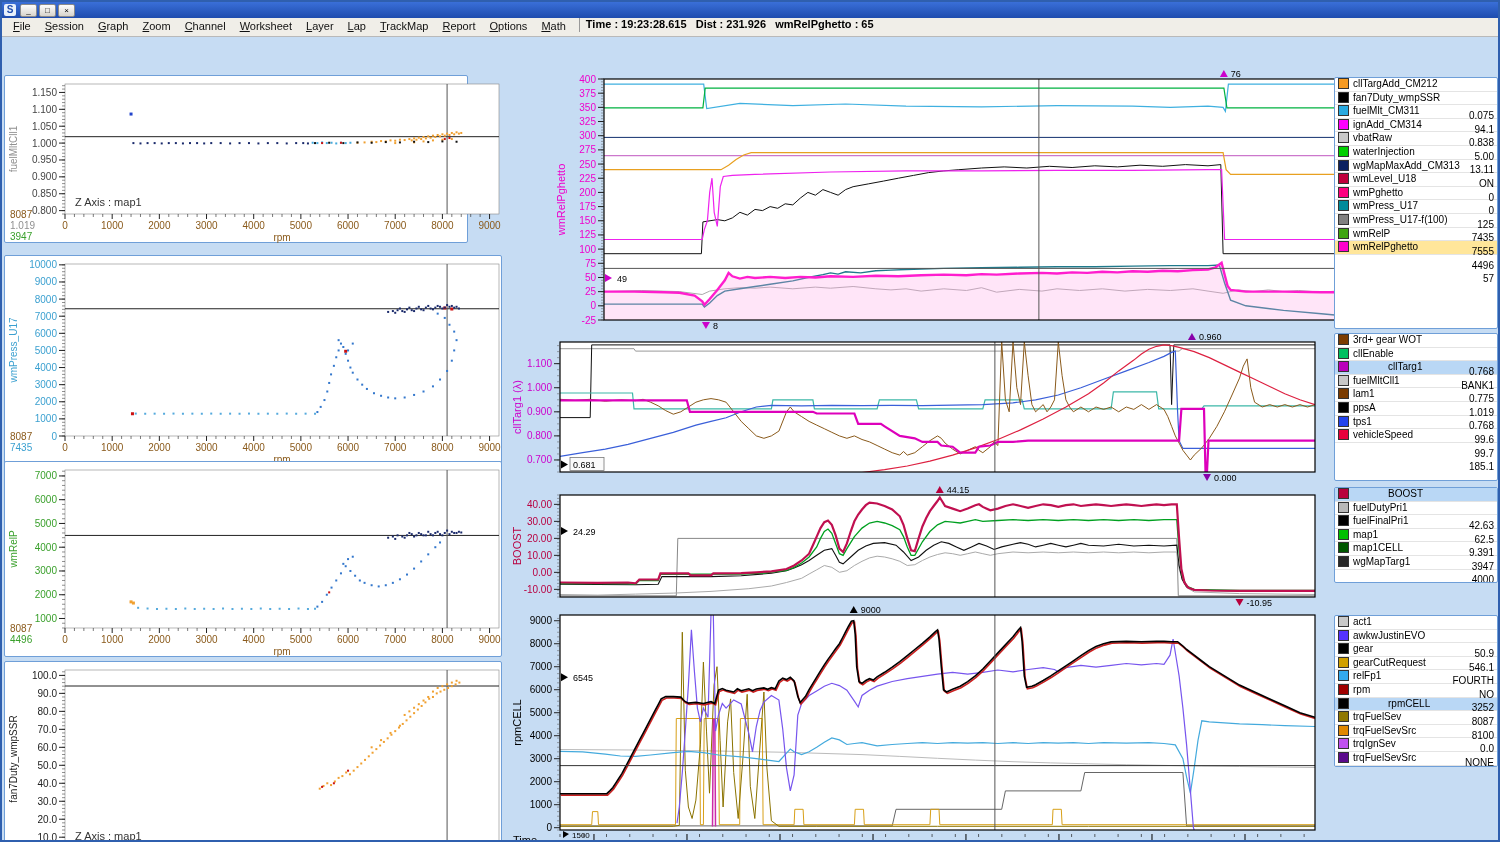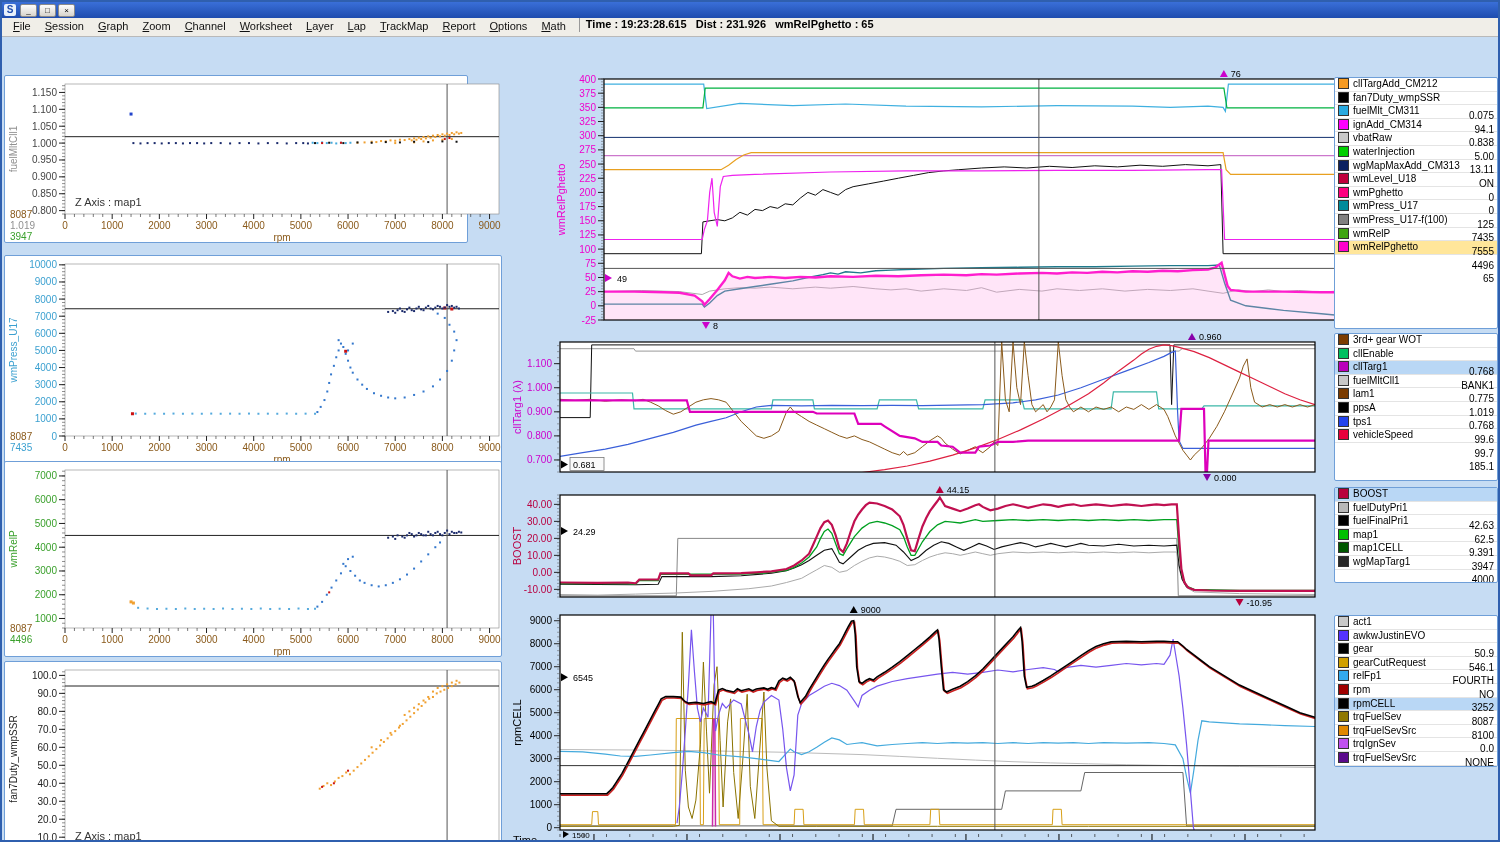--- a/index.html
+++ b/index.html
@@ -17,21 +17,21 @@
   .workspace{position:absolute;left:0;top:35px;width:1496px;height:803px;background:#c6dcf3;}
   .panel{position:absolute;background:#fff;border:1px solid #6f9fd8;border-radius:2px;box-sizing:border-box;}
   .panel svg{position:absolute;left:0;top:0;overflow:visible;}
   svg text{font-family:"Liberation Sans",sans-serif;}
   .corner{position:absolute;left:5px;font-size:10px;line-height:11px;}
   .rrow{display:flex;align-items:flex-start;height:12.6px;border-bottom:1px solid #e4e4e4;font-size:10px;padding:0 3px;}
   .rrow .sw{width:9px;height:9px;border:1px solid #333;margin-right:4px;flex:none;}
   .rrow .nm{flex:1;white-space:nowrap;overflow:hidden;color:#000;}
   .rrow .vl{text-align:right;white-space:nowrap;color:#000;margin-top:32px;}
   .rrow.sel-yellow{background:#ffe69a;}
-  .rrow.sel-blue{background:#b9d7f5;}
+  .rrow.sel-blue{background:#b9d7f5;gap:35px;}
   .timeaxis{position:absolute;left:505px;top:797px;width:826px;height:28px;}
   .timelabel{position:absolute;left:6px;top:0;font-size:11px;color:#000;line-height:12px;}
 </style>
 </head>
 <body>
 
 <div class="window">
   <div class="titlebar">
     <span class="app-icon">S</span>
     <span class="win-controls">
@@ -1375,21 +1375,21 @@
             <span class="vl">7555</span>
           </div>
           <div class="rrow">
             <span class="sw" style="background: rgb(63, 165, 16);"></span>
             <span class="nm">wmRelP</span>
             <span class="vl">4496</span>
           </div>
           <div class="rrow sel-yellow">
             <span class="sw" style="background: rgb(255, 0, 204);"></span>
             <span class="nm">wmRelPghetto</span>
-            <span class="vl">65</span>
+            <span class="vl">57</span>
           </div>
         </div>
         <div class="panel" style="left: 1332px; top: 296px; width: 164px; height: 148px; overflow: hidden;">
           <div class="rrow">
             <span class="sw" style="background: rgb(123, 59, 0);"></span>
             <span class="nm">3rd+ gear WOT</span>
             <span class="vl">0.768</span>
           </div>
           <div class="rrow">
             <span class="sw" style="background: rgb(0, 192, 96);"></span>

